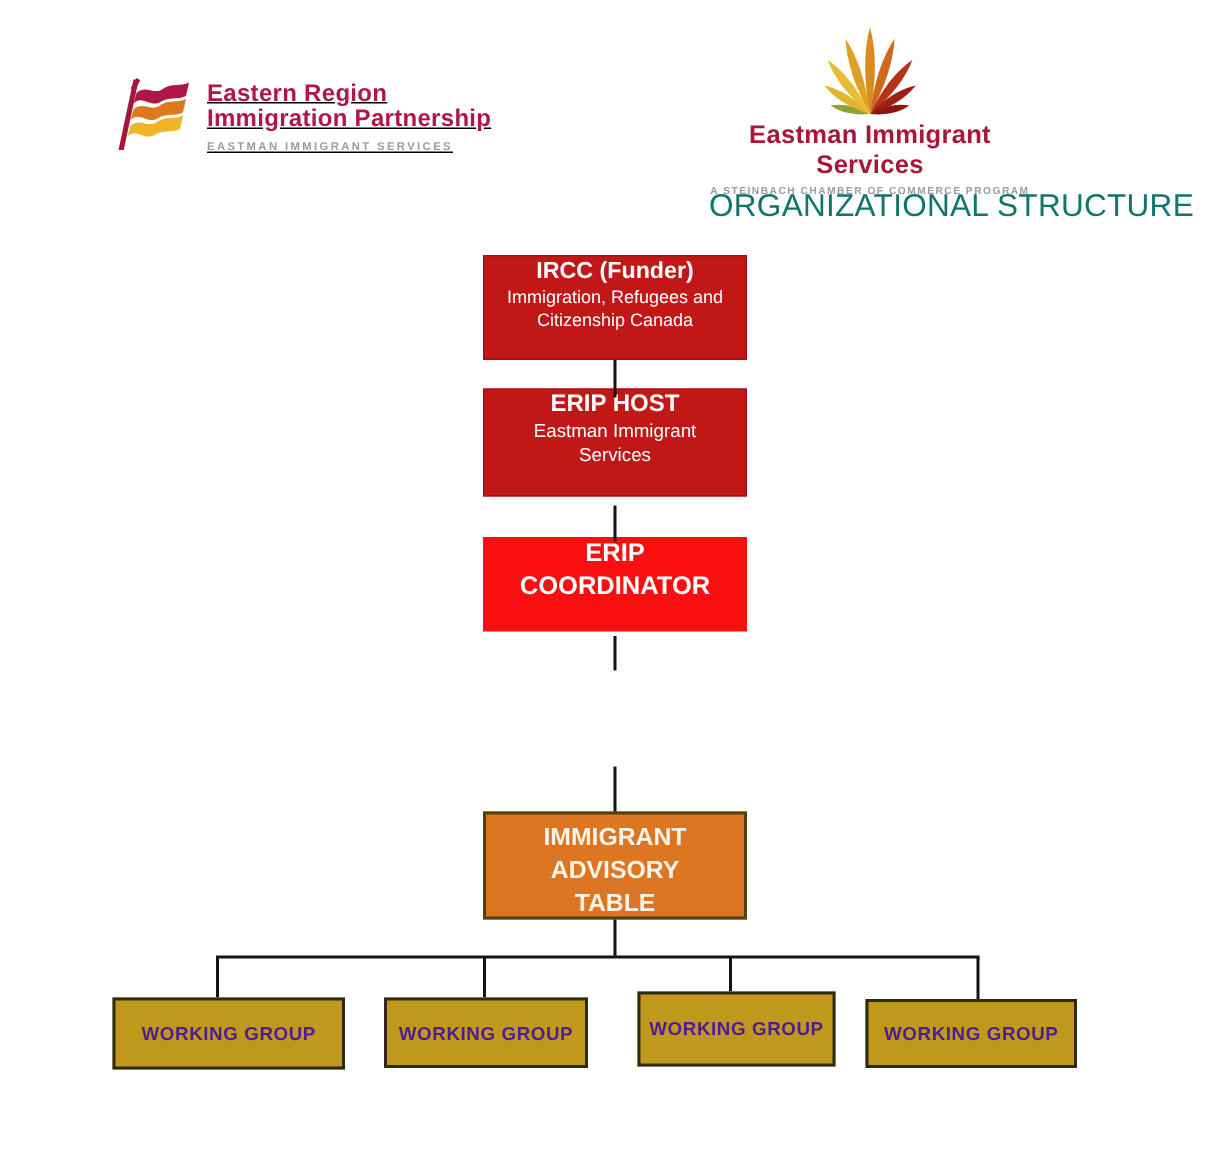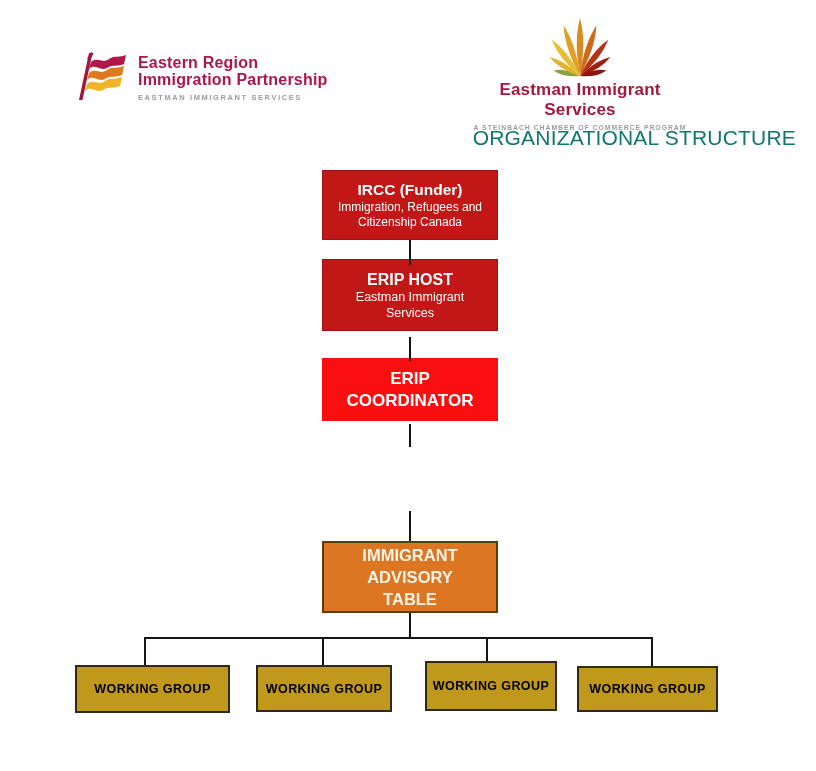--- a/index.html
+++ b/index.html
@@ -5,41 +5,41 @@
   html,body{margin:0;padding:0;background:#ffffff;}
   .canvas{
     position:relative;
     width:816px;height:771px;
     background:#ffffff;
     font-family:"Liberation Sans", sans-serif;
     overflow:hidden;
   }
 
   
-  .logo-left{position:absolute;left:70px;top:48px;display:flex;align-items:flex-start;}
+  .logo-left{position:absolute;left:70px;top:48px;display:flex;align-items:flex-start;text-decoration:underline;}
   .flag-icon{width:64px;height:58px;flex:0 0 auto;}
   .logo-left-text{margin-left:4px;margin-top:6px;}
   .logo-left-line{font-weight:bold;font-size:16px;line-height:17px;color:#AE1747;letter-spacing:.2px;}
   .logo-left-sub{margin-top:5px;font-size:7.5px;letter-spacing:1.6px;color:#9C9C9C;font-weight:bold;}
 
   .logo-right{position:absolute;left:470px;top:12px;width:220px;text-align:center;}
   .leaf-icon{width:92px;height:66px;display:block;margin:0 auto;}
   .logo-right-name{margin-top:2px;font-weight:bold;font-size:17px;color:#A8163C;letter-spacing:.2px;}
   .logo-right-sub{margin-top:4px;font-size:6.8px;letter-spacing:1.0px;color:#9C9C9C;font-weight:bold;}
 
   
   .page-title{
     position:absolute;top:126px;left:0;width:796px;margin:0;
     text-align:right;font-size:21px;font-weight:normal;color:#0f766e;letter-spacing:.2px;
   }
 
   
   .node{
     position:absolute;left:322px;width:176px;box-sizing:border-box;
-    display:flex;flex-direction:column;justify-content:center;align-items:center;
+    display:flex;flex-direction:column;justify-content:flex-start;align-items:center;
     text-align:center;color:#ffffff;
   }
   .node-title{font-weight:bold;}
   .node-sub{font-weight:normal;}
 
   .node-ircc{top:170px;height:70px;border:1px solid #A01212;}
   .node-ircc .node-title{font-size:15.5px;line-height:19px;}
   .node-ircc .node-sub{font-size:12px;line-height:15px;padding:0 6px;margin-top:1px;}
 
   .node-host{top:259px;height:72px;border:1px solid #A01212;}
@@ -51,21 +51,21 @@
 
   .node-council{top:447px;height:64px;border:2px solid #8A1F0E;}
   .node-council .node-title{font-size:15.5px;line-height:21px;padding:0 12px;}
 
   .node-advisory{top:541px;height:72px;border:2px solid #53400F;color:#FAF3E8;}
   .node-advisory .node-title{font-size:16.5px;line-height:22px;padding:4px 20px;}
 
   .wg{
     position:absolute;box-sizing:border-box;border:2px solid #2E2A18;
     display:flex;align-items:center;justify-content:center;
-    color:#000000;font-weight:bold;font-size:12.5px;letter-spacing:.4px;text-align:left;
+    color:#4c1d95;font-weight:bold;font-size:12.5px;letter-spacing:.4px;text-align:left;
   }
   .wg1{left:75px;top:665px;width:155px;height:48px;}
   .wg2{left:256px;top:665px;width:136px;height:47px;}
   .wg3{left:425px;top:661px;width:132px;height:50px;}
   .wg4{left:577px;top:666px;width:141px;height:46px;}
 
   
   .vline{position:absolute;width:2px;background:#141414;}
   .hline{position:absolute;height:2px;background:#141414;}
   .v1{left:409px;top:240px;height:25px;}

